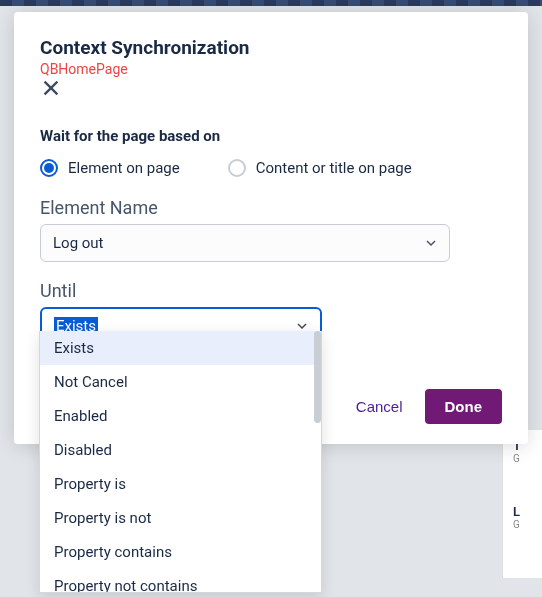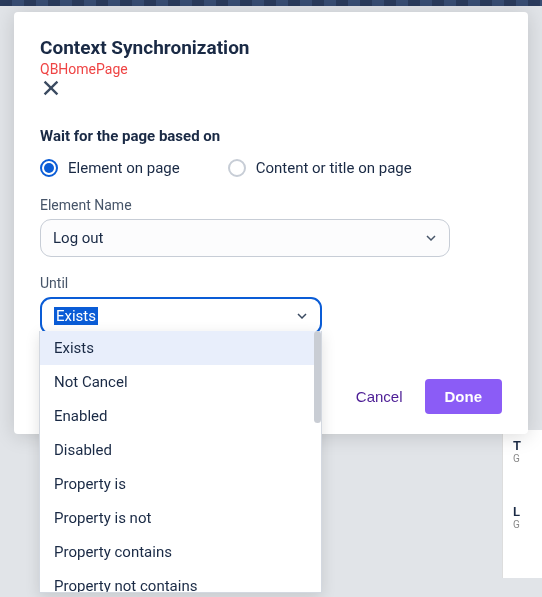--- a/index.html
+++ b/index.html
@@ -105,30 +105,30 @@
     border-color: #0a5cd6;
   }
   .radio-circle.selected::after {
     content: "";
     width: 10px;
     height: 10px;
     border-radius: 50%;
     background: #0a5cd6;
   }
   .field-label {
-    font-size: 14px;
+    font-size: 18px;
     color: #475569;
     margin-bottom: 6px;
   }
   .select-box {
     position: relative;
     width: 410px;
     height: 38px;
     border: 1px solid #c7cdd6;
-    border-radius: 11px;
+    border-radius: 6px;
     display: flex;
     align-items: center;
     padding: 0 12px;
     font-size: 15px;
     color: #1a2a45;
     cursor: pointer;
     background: #fcfcfd;
   }
   .select-box.small {
     width: 282px;
@@ -164,21 +164,21 @@
   }
   .btn-cancel {
     font-size: 15px;
     color: #4c1d95;
     cursor: pointer;
     background: none;
     border: none;
     padding: 8px 4px;
   }
   .btn-done {
-    background: #8b5cf6;
+    background: #701a75;
     color: #fff;
     border: none;
     border-radius: 4px;
     padding: 9px 20px;
     font-size: 15px;
     font-weight: 600;
     cursor: pointer;
   }
   .dropdown-panel {
     position: absolute;

